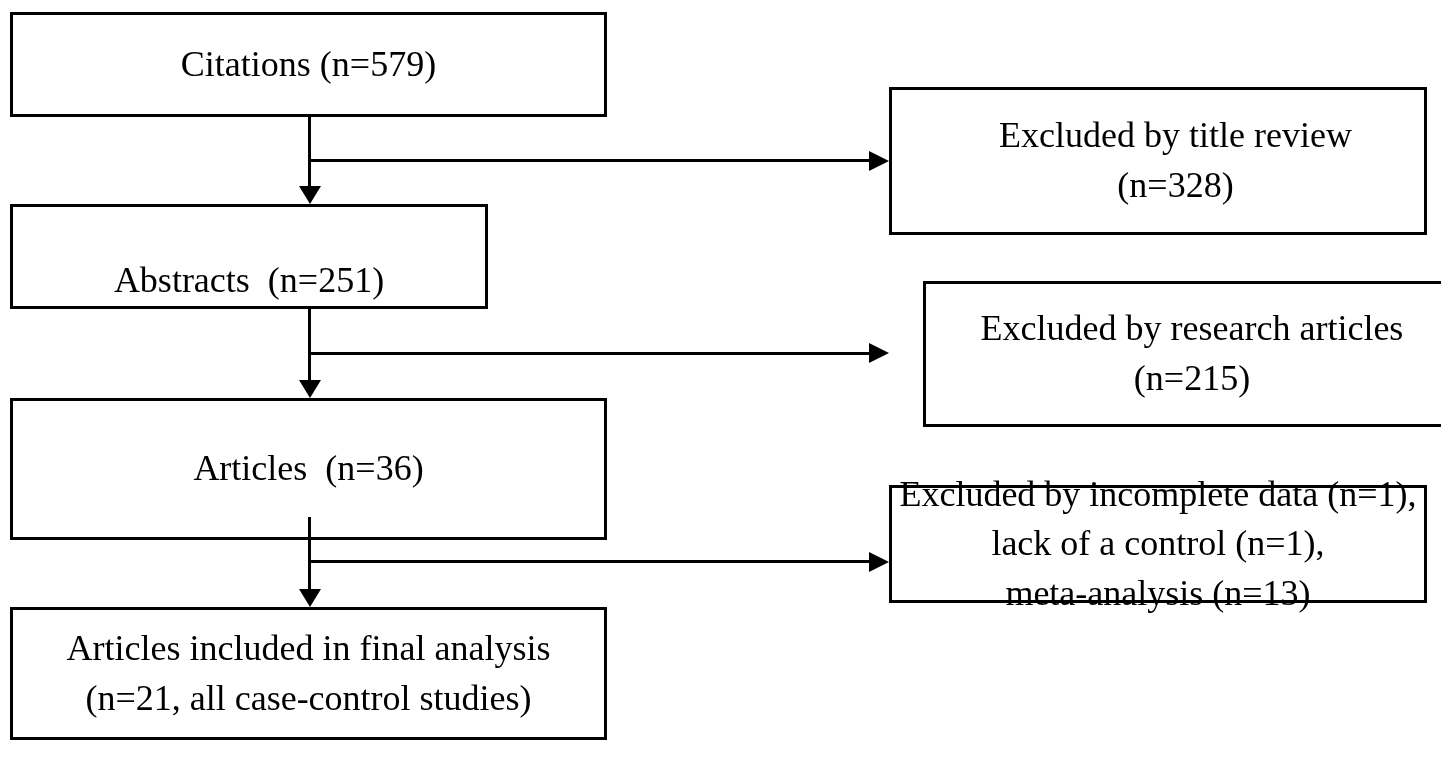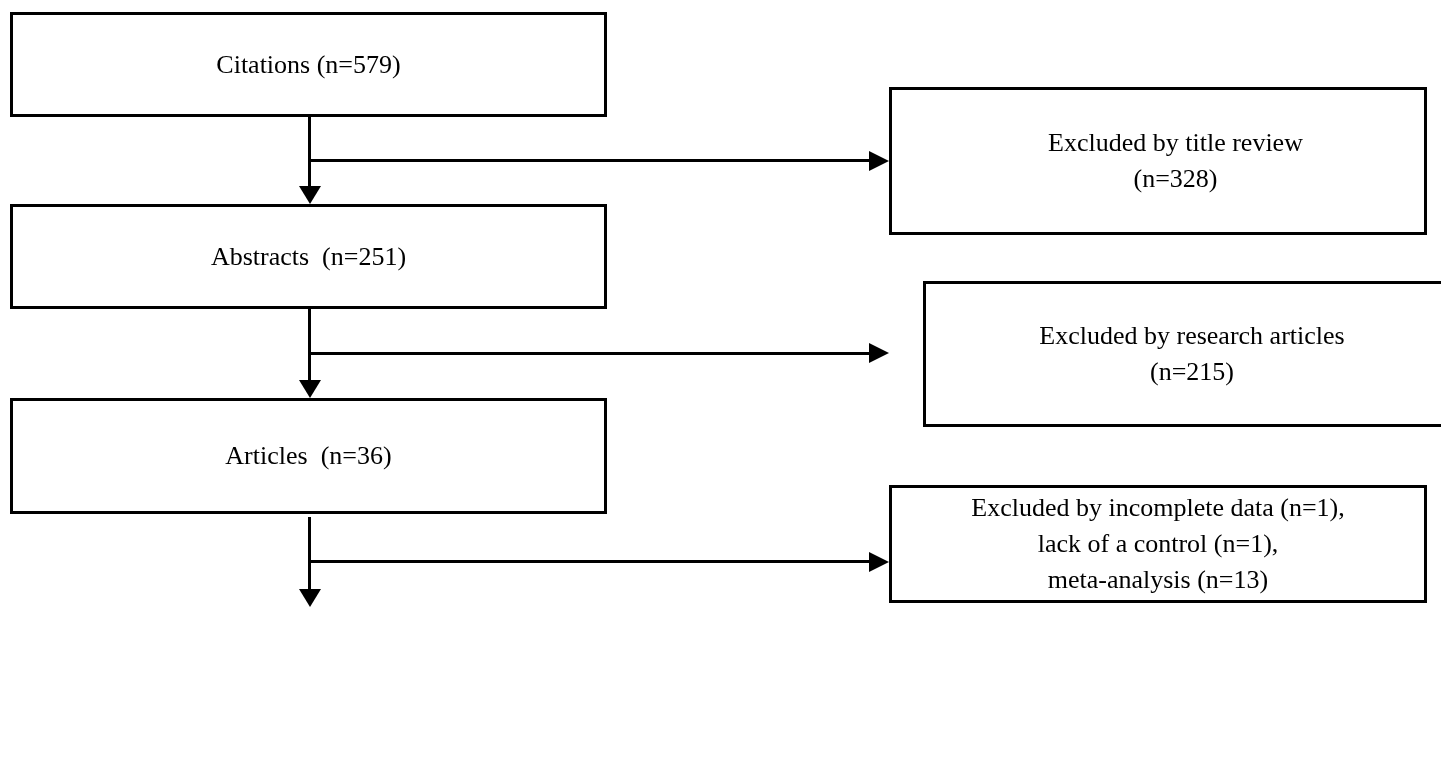--- a/index.html
+++ b/index.html
@@ -19,21 +19,21 @@
     position: absolute;
     box-sizing: border-box;
     border: 3px solid #000000;
     background: #ffffff;
     display: flex;
     align-items: center;
     justify-content: center;
     text-align: center;
   }
   .label {
-    font-size: 26px;
+    font-size: 36px;
     line-height: 1.38;
     color: #000000;
     white-space: pre-wrap;
   }
   .line {
     position: absolute;
     background: #000000;
   }
   .arrow-down {
     position: absolute;
@@ -54,28 +54,32 @@
 </style>
 </head>
 <body>
 
 <div class="canvas">
 
   <div class="box" style="left:10px; top:12px; width:597px; height:105px;">
     <span class="label">Citations (n=579)</span>
   </div>
 
-  <div class="box" style="left:10px; top:204px; width:597px; height:105px;">
+  <div class="box" style="left:10px; top:204px; width:478px; height:105px;align-items:flex-end;">
     <span class="label">Abstracts  (n=251)</span>
   </div>
 
-  <div class="box" style="left:10px; top:398px; width:597px; height:116px;">
+  <div class="box" style="left:10px; top:398px; width:597px; height:142px;">
     <span class="label">Articles  (n=36)</span>
   </div>
 
+  <div class="box" style="left:10px; top:607px; width:597px; height:133px;">
+    <span class="label">Articles included in final analysis
+(n=21, all case-control studies)</span>
+  </div>
 
   <div class="box" style="left:889px; top:87px; width:538px; height:148px;padding-left:35px;">
     <span class="label">Excluded by title review
 (n=328)</span>
   </div>
 
   <div class="box" style="left:889px; top:281px; width:538px; height:146px;margin-left:34px;">
     <span class="label">Excluded by research articles
 (n=215)</span>
   </div>

